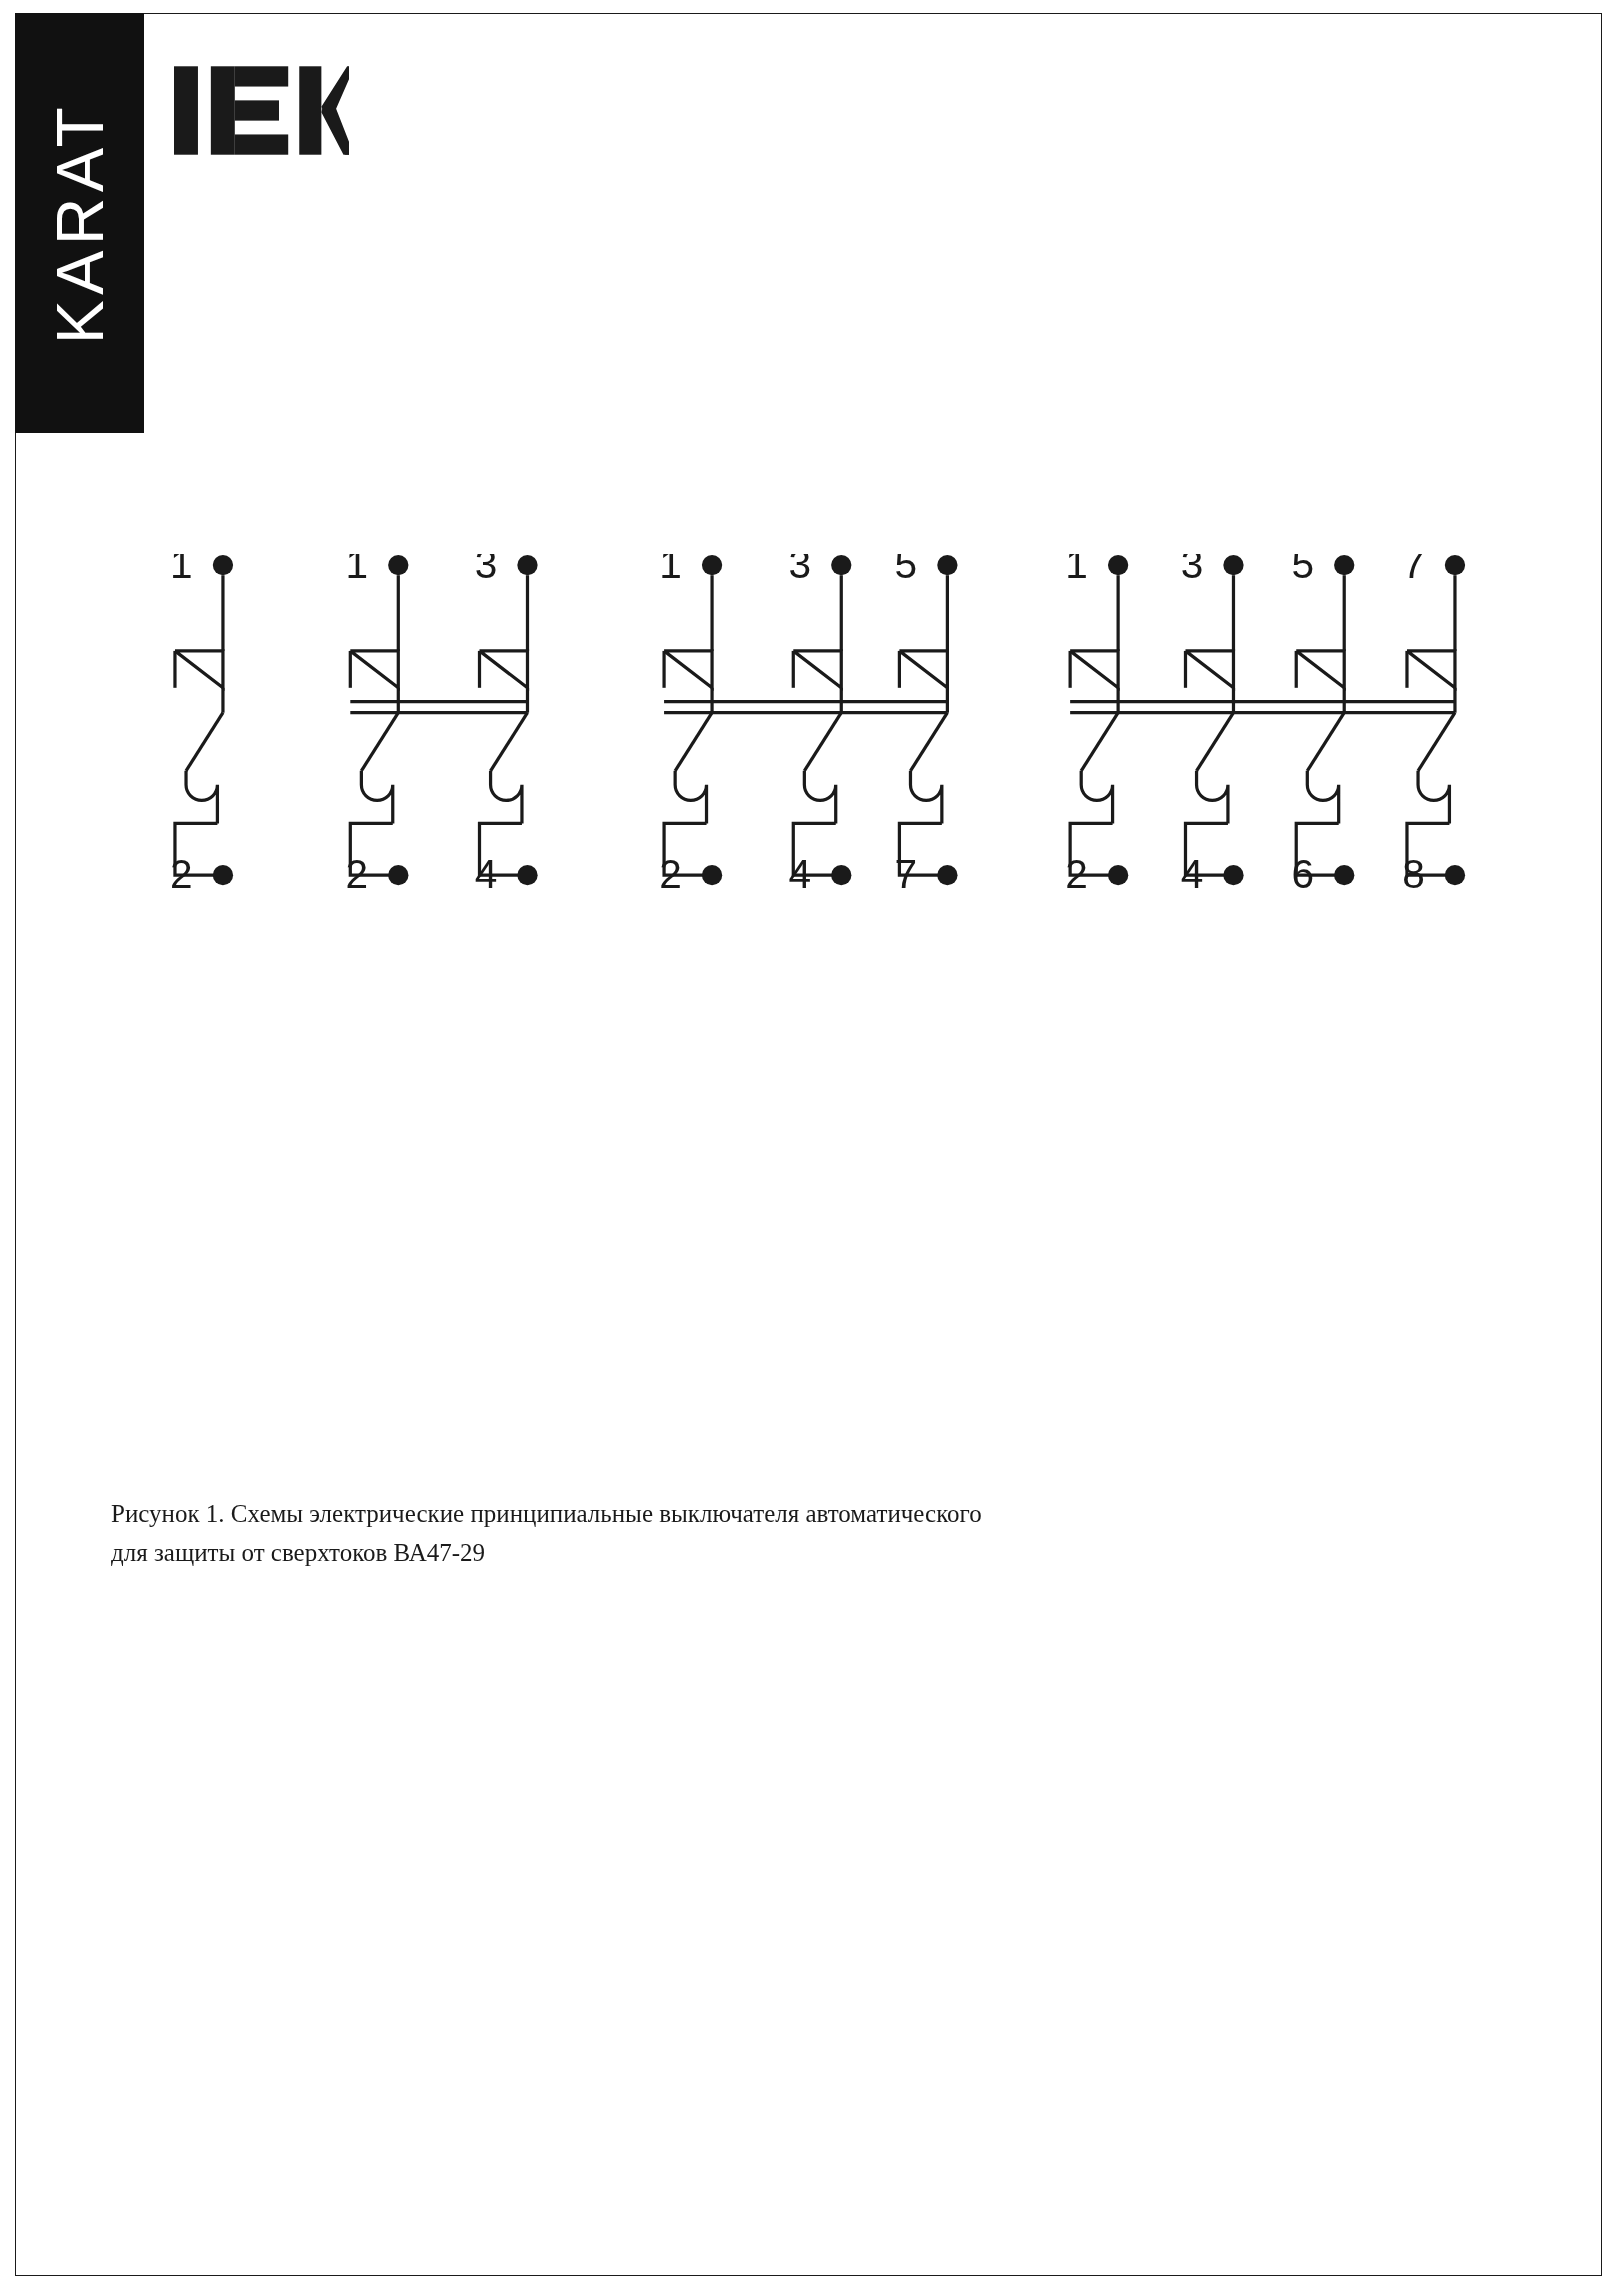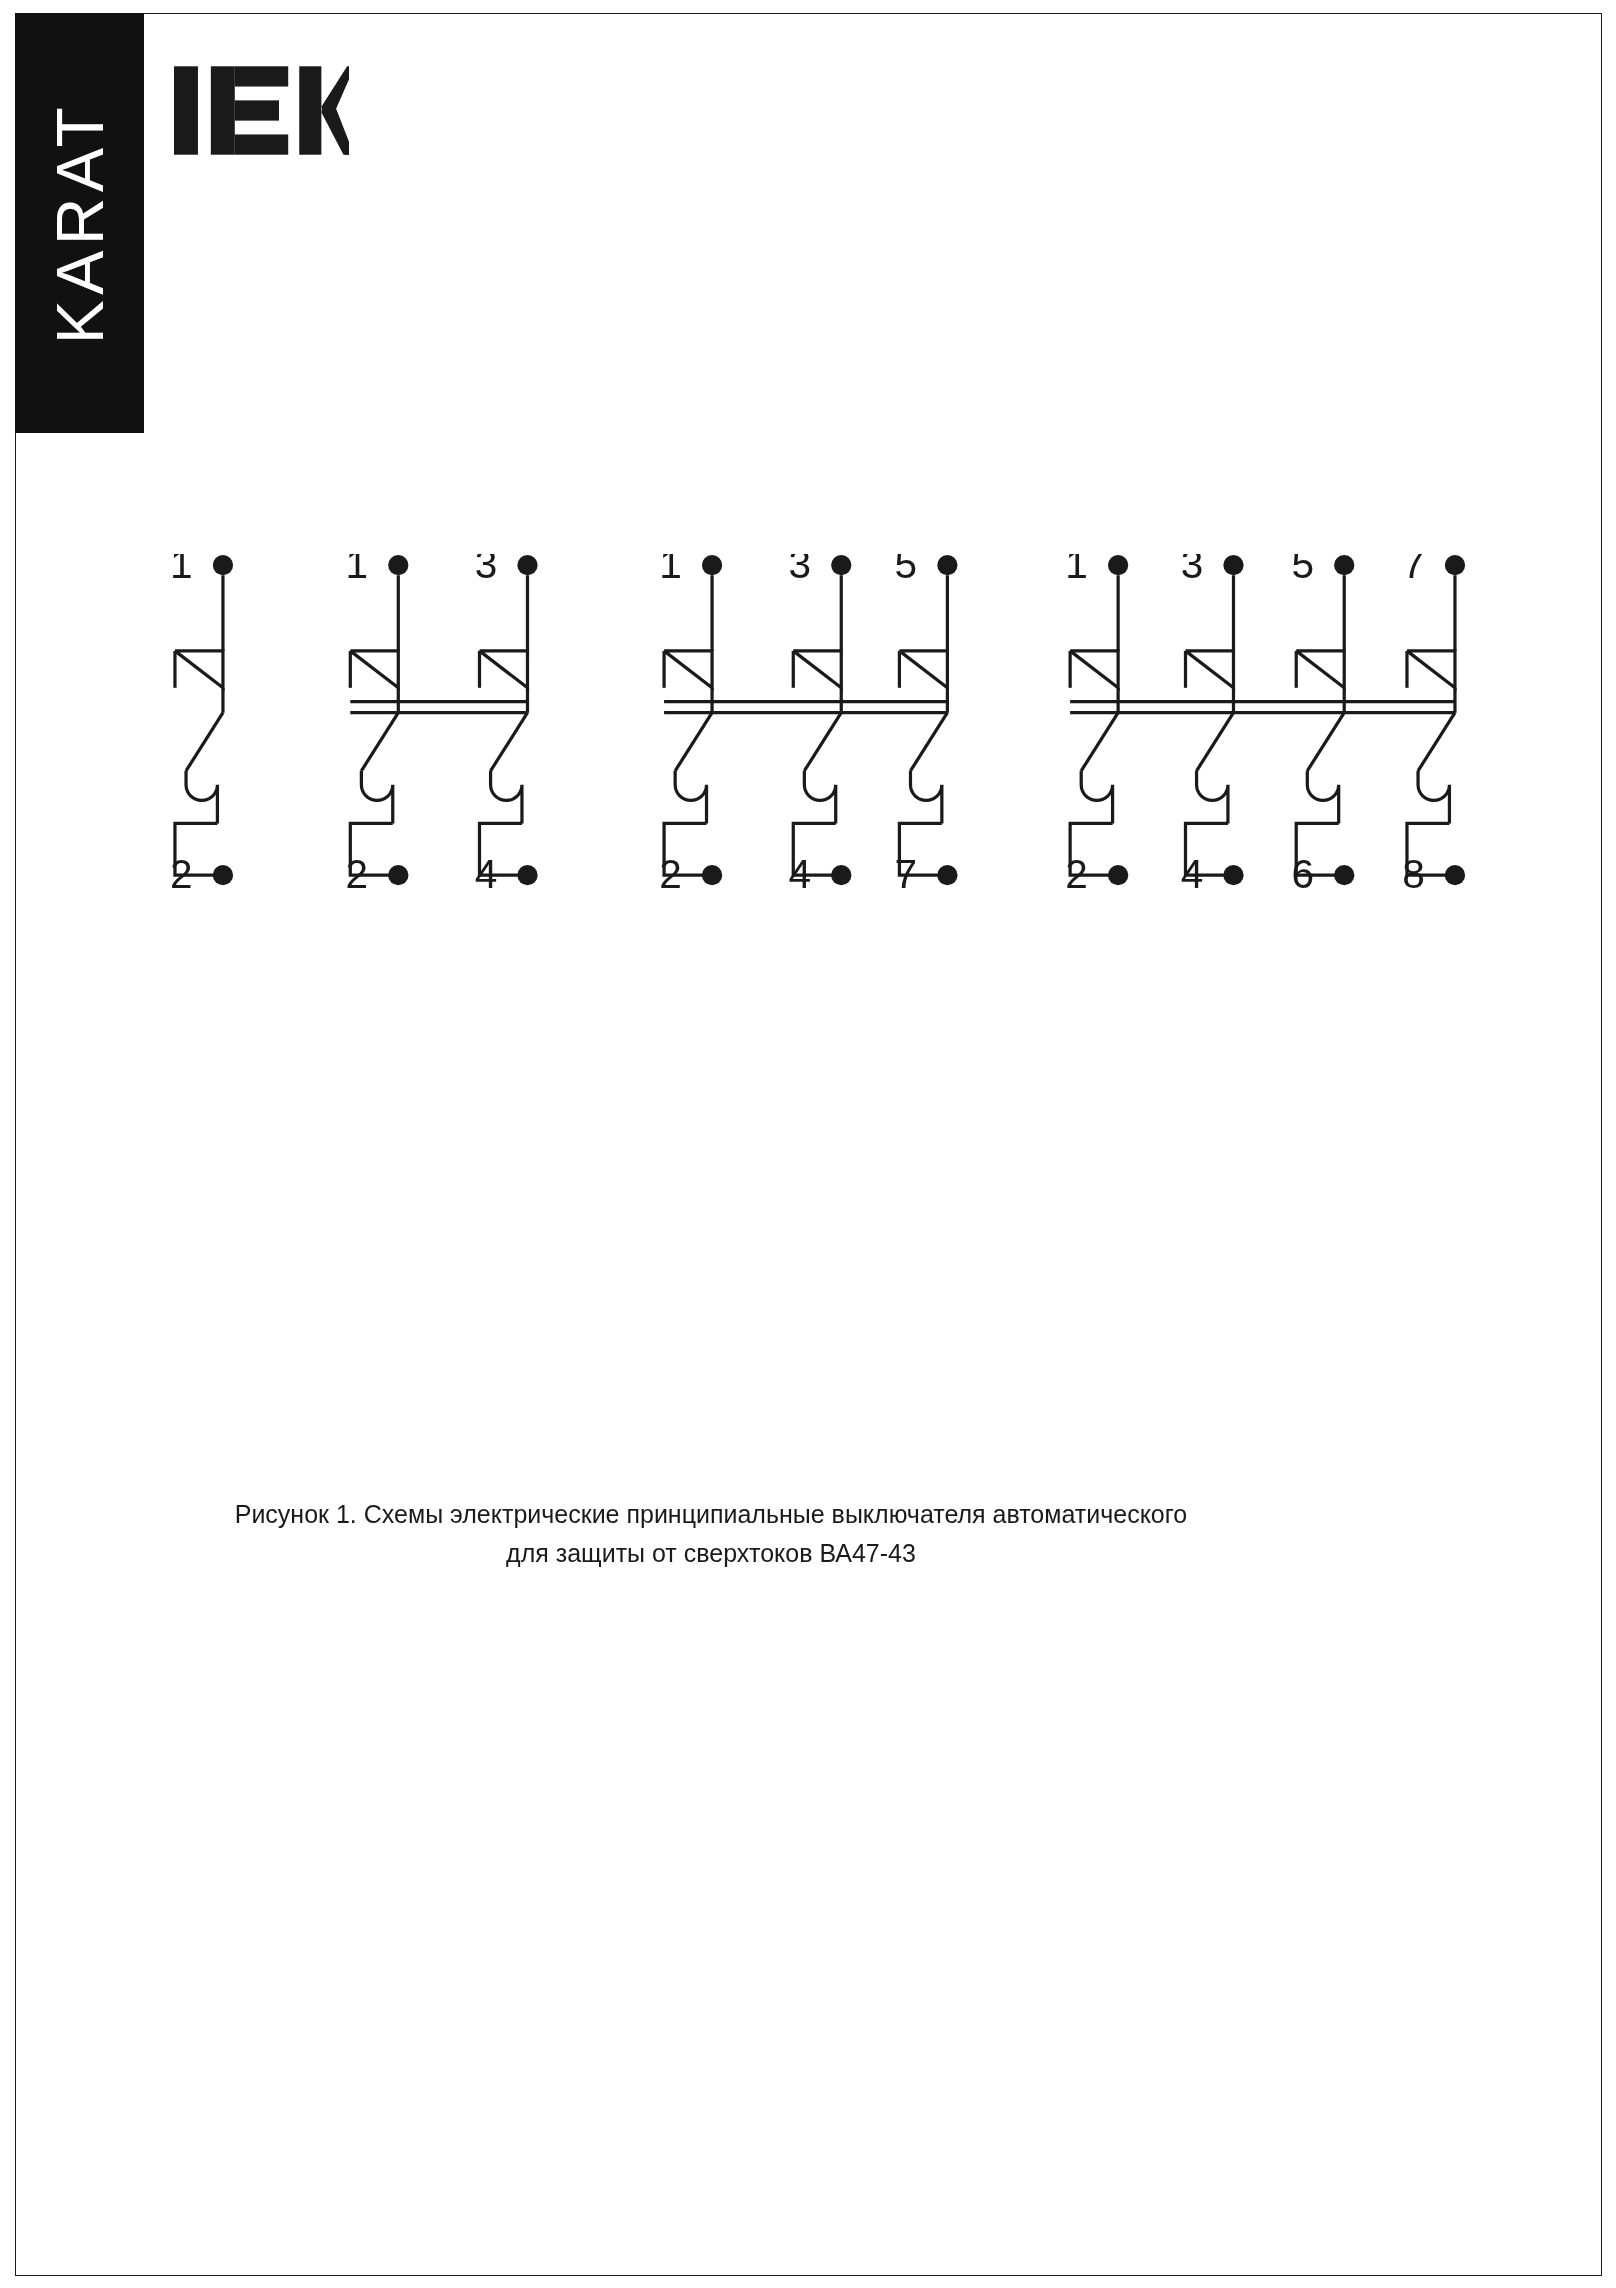--- a/index.html
+++ b/index.html
@@ -74,22 +74,21 @@
 
   
   .caption {
     position: absolute;
     left: 111px;
     top: 1495px;
     width: 1200px;
     font-size: 25px;
     line-height: 1.55;
     color: #1a1a1a;
-    font-family: Liberation Sans, sans-serif;
-    text-align: center;
+    font-family: Liberation Serif, serif;
   }
   .caption div { white-space: pre; }
 </style>
 </head>
 <body>
 
 <div class="page-frame"></div>
 
 <div class="brand-tab">
   <div class="brand-tab-label">KARAT</div>
@@ -182,15 +181,15 @@
       <text x="1150" y="362" text-anchor="middle" font-family="Liberation Sans, sans-serif" font-size="44" fill="#1a1a1a">2</text>
       <text x="1275" y="362" text-anchor="middle" font-family="Liberation Sans, sans-serif" font-size="44" fill="#1a1a1a">4</text>
       <text x="1395" y="362" text-anchor="middle" font-family="Liberation Sans, sans-serif" font-size="44" fill="#1a1a1a">6</text>
       <text x="1515" y="362" text-anchor="middle" font-family="Liberation Sans, sans-serif" font-size="44" fill="#1a1a1a">8</text>
     </g>
   </svg>
 </div>
 
 <div class="caption">
   <div>Рисунок 1. Схемы электрические принципиальные выключателя автоматического</div>
-  <div>для защиты от сверхтоков ВА47-43</div>
+  <div>для защиты от сверхтоков ВА47-29</div>
 </div>
 
 
 </body></html>

